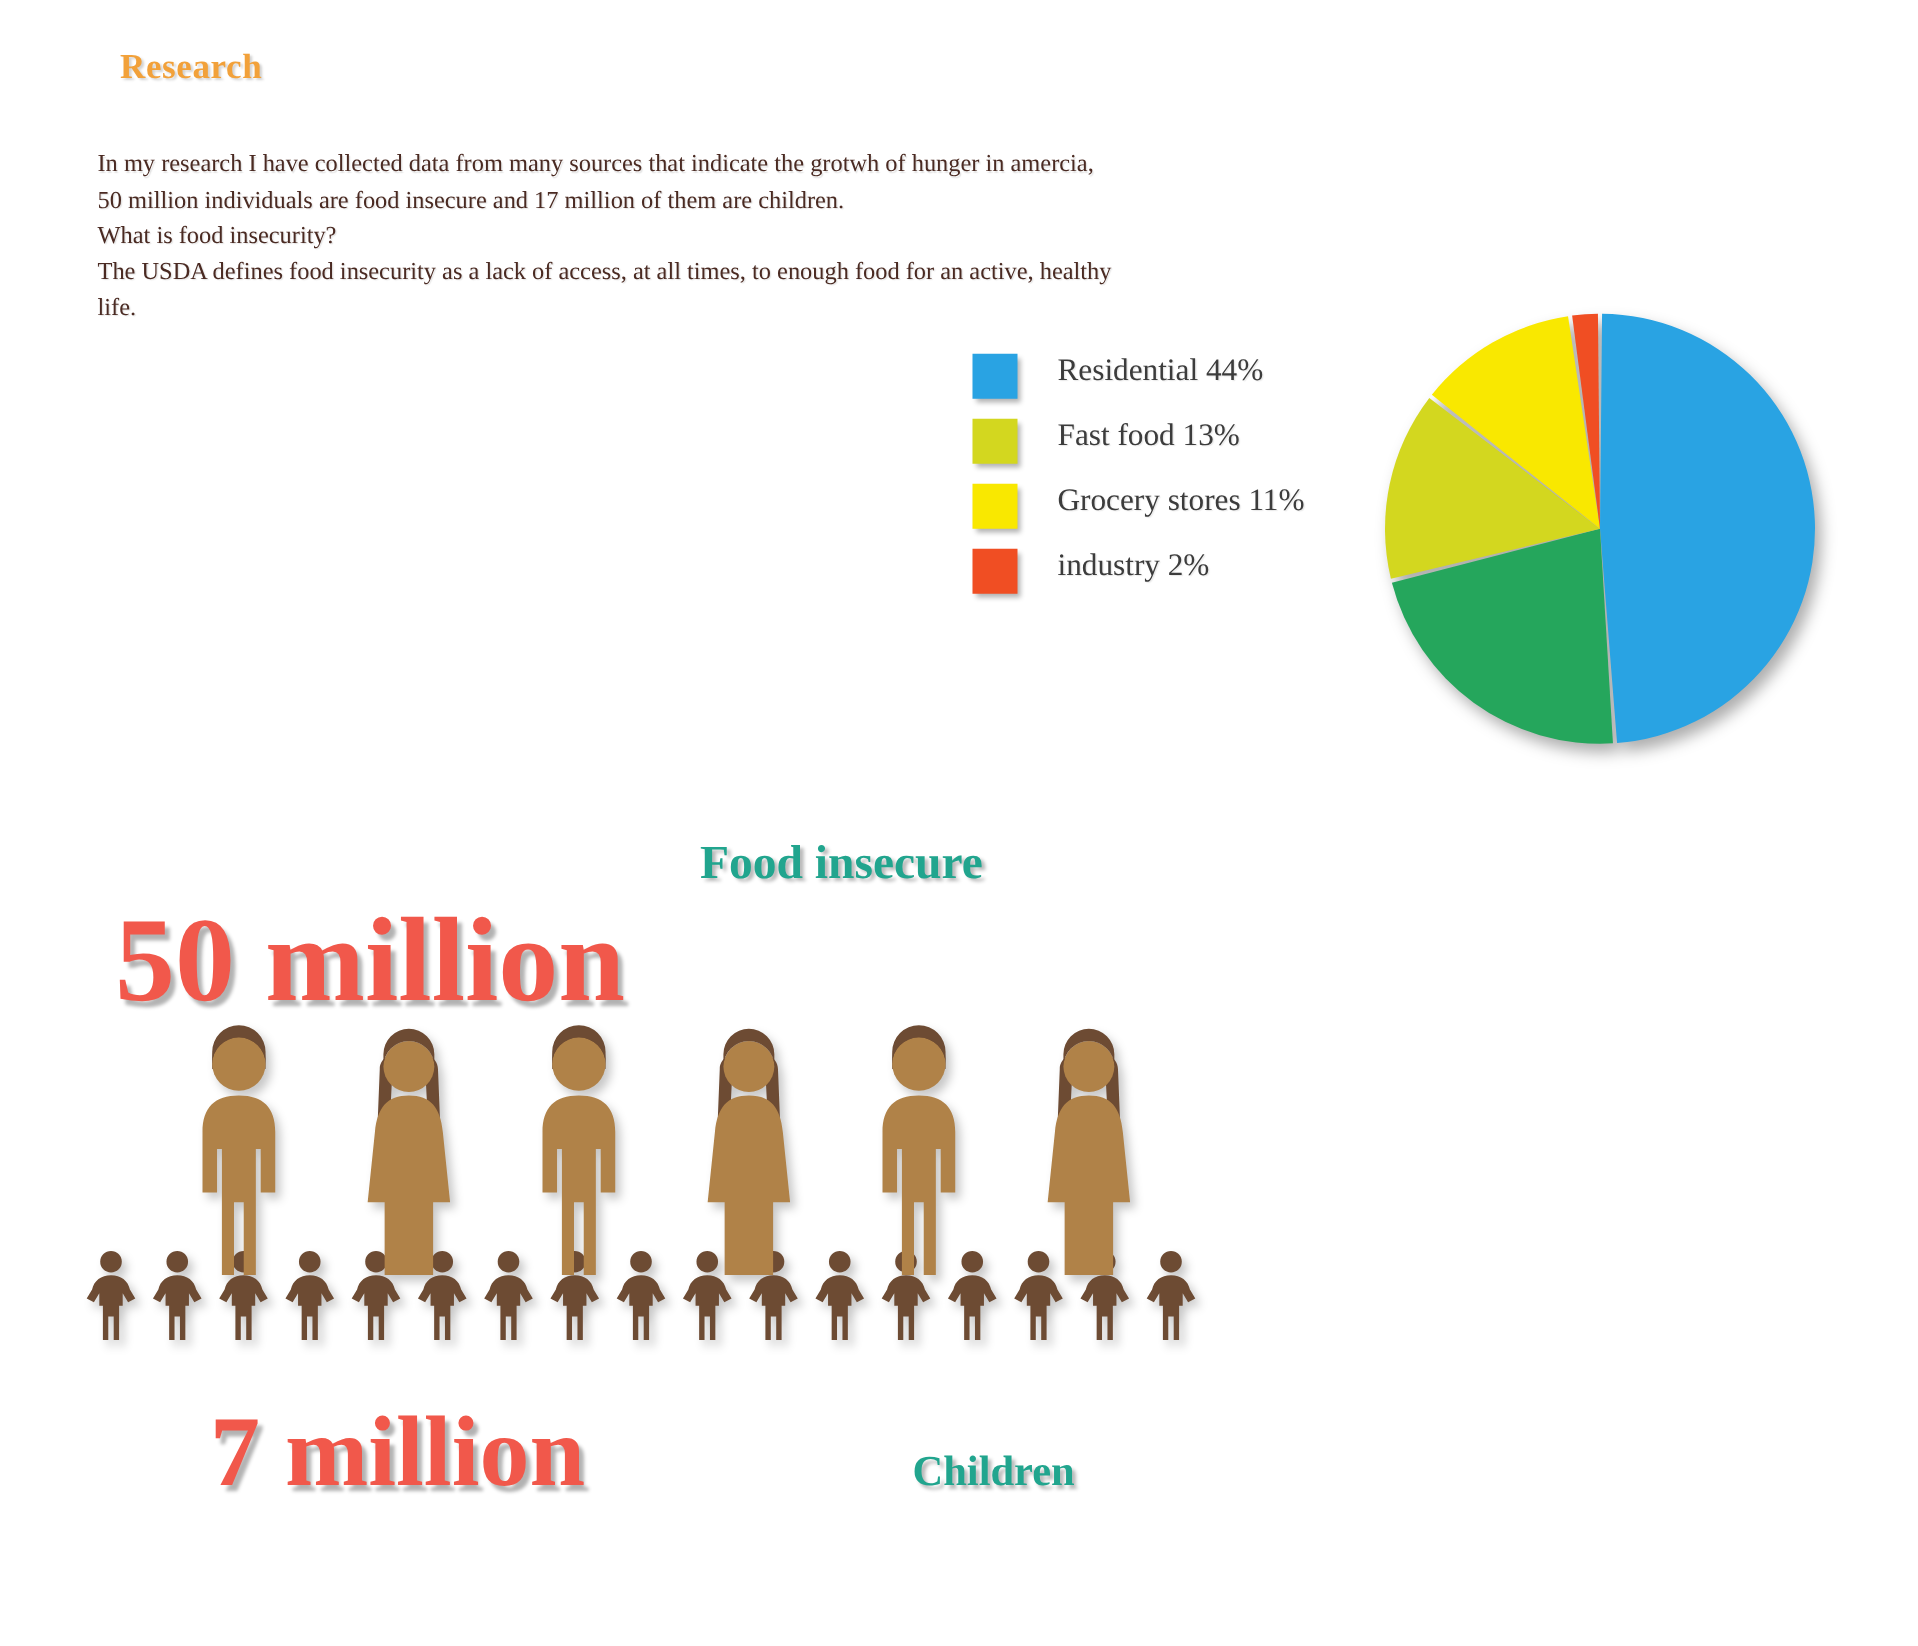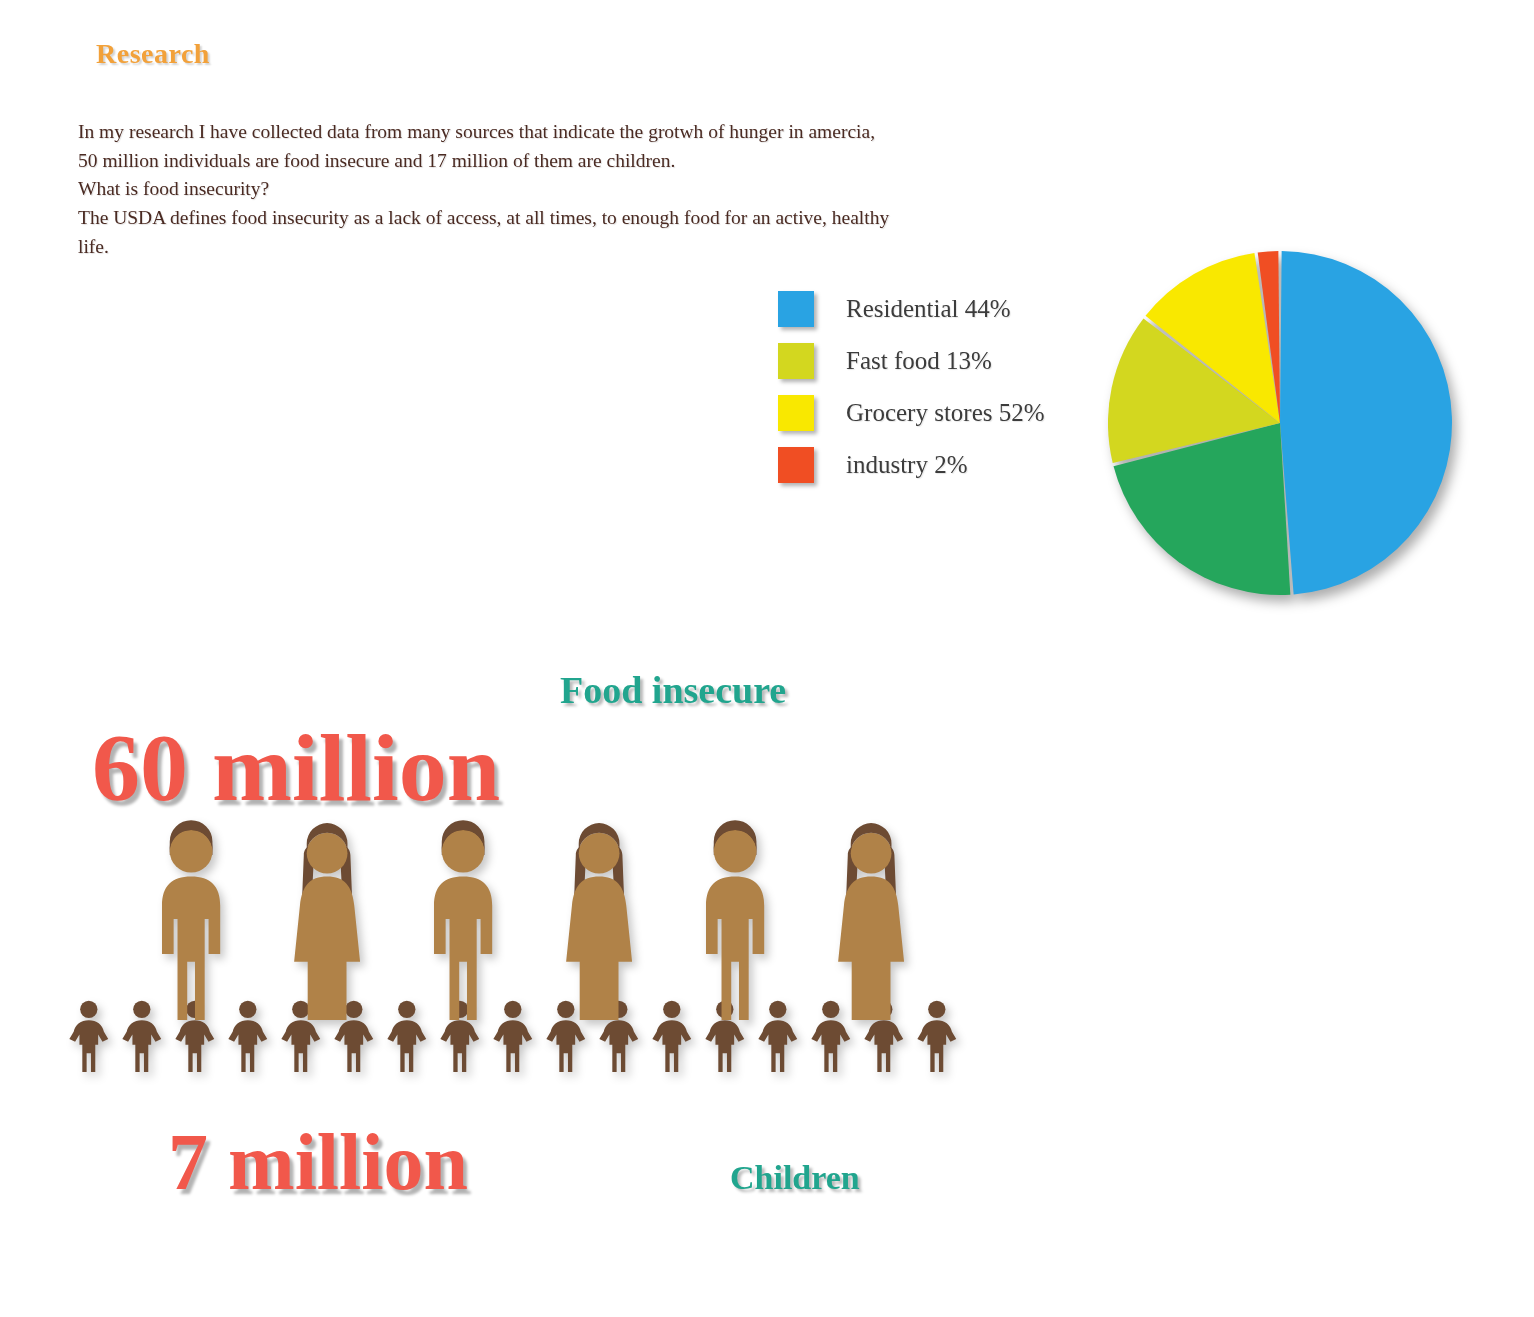--- a/index.html
+++ b/index.html
@@ -44,21 +44,21 @@
 
   
   #legend {
     position: absolute;
     left: 778px;
     top: 283px;
     width: 330px;
   }
   .legend-row {
     display: flex;
-    align-items: center;
+    align-items: flex-start;
     height: 52px;
   }
   .legend-swatch {
     width: 36px;
     height: 36px;
     flex: 0 0 36px;
     box-shadow: 3px 3px 4px rgba(0,0,0,0.30);
   }
   .legend-label {
     margin-left: 32px;
@@ -125,41 +125,41 @@
   <div class="legend-row">
     <span class="legend-swatch" style="background:#29a3e3"></span>
     <span class="legend-label">Residential 44%</span>
   </div>
   <div class="legend-row">
     <span class="legend-swatch" style="background:#d3d71f"></span>
     <span class="legend-label">Fast food 13%</span>
   </div>
   <div class="legend-row">
     <span class="legend-swatch" style="background:#f9e800"></span>
-    <span class="legend-label">Grocery stores 52%</span>
+    <span class="legend-label">Grocery stores 11%</span>
   </div>
   <div class="legend-row">
     <span class="legend-swatch" style="background:#f04e23"></span>
     <span class="legend-label">industry 2%</span>
   </div>
 </div>
 
 <div id="pie-wrap">
   <svg id="pie-svg" width="380" height="380" viewBox="0 0 380 380">
     <g id="pie-slices">
         <path d="M 190 185 L 191.65 13.01 A 172 172 0 0 1 203.64 356.46 Z" fill="#29a3e3"></path>
         <path d="M 190 185 L 200.35 356.69 A 172 172 0 0 1 23.52 228.21 Z" fill="#25a65c"></path>
         <path d="M 190 185 L 22.72 225.01 A 172 172 0 0 1 53.45 80.41 Z" fill="#d3d71f"></path>
         <path d="M 190 185 L 55.48 77.81 A 172 172 0 0 1 164.43 14.91 Z" fill="#f9e800"></path>
         <path d="M 190 185 L 167.70 14.45 A 172 172 0 0 1 188.35 13.01 Z" fill="#f04e23"></path>
       </g>
   </svg>
 </div>
 
-<div class="big-number" id="fifty-million">60 million</div>
+<div class="big-number" id="fifty-million">50 million</div>
 
 <div class="teal-label" id="food-insecure-label">Food insecure</div>
 
 <div class="teal-label" id="children-label">Children</div>
 
 <div class="big-number" id="seventeen-million">7 million</div>
 
 <div id="people-layer">
   <svg id="people-svg" width="960" height="300" viewBox="0 0 960 300">
     <g id="children-row">

